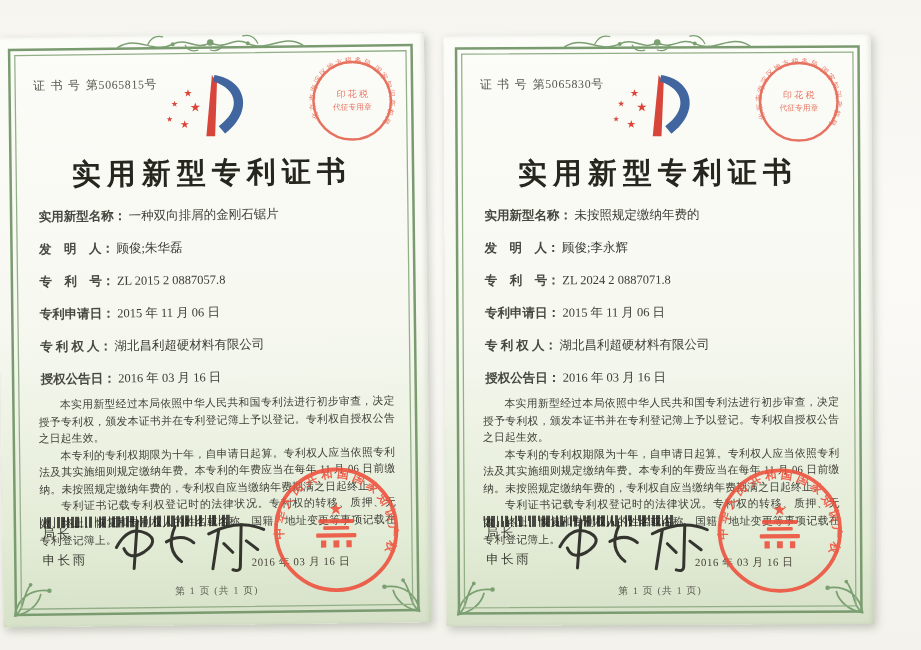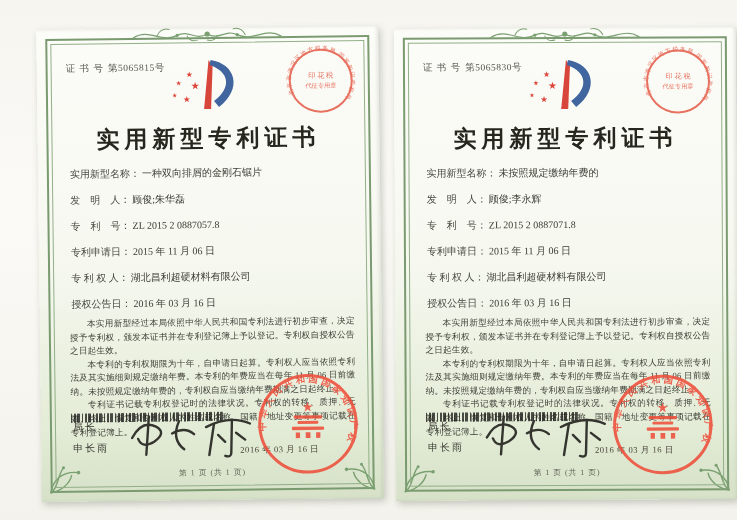--- a/index.html
+++ b/index.html
@@ -2,21 +2,21 @@
 <html><head>
 <meta charset="utf-8">
 <style>
   html,body{margin:0;padding:0;}
   body{
     width:737px;height:520px;overflow:hidden;
     background:linear-gradient(180deg,#f6f5f0 0%,#fbfaf6 40%,#f3f2ec 100%);
     font-family:"Liberation Serif","DejaVu Serif",serif;
   }
   .certs-row{
-    display:flex;gap:14px;justify-content:flex-end;
+    display:flex;gap:14px;justify-content:flex-start;
     padding-top:28px;
   }
   .cert{
     position:relative;width:342px;height:472px;flex:0 0 342px;
     background:linear-gradient(180deg,#fcfcf8 0%,#f6f8f0 50%,#e3ecd6 85%,#d6e1c8 100%);
     box-shadow:2px 3px 7px rgba(70,80,60,.28), inset -2px 0 3px rgba(120,130,110,.15);
   }
   .cert.left{transform:rotate(-0.7deg);}
   .cert.right{transform:rotate(-0.3deg);}
   .frame-outer{
@@ -40,21 +40,21 @@
   }
   .cert-no .num{margin-left:4px;letter-spacing:0.5px;}
   .duty-stamp{position:absolute;right:5px;top:1px;width:76px;height:76px;opacity:.85;}
   .logo{position:absolute;left:50%;transform:translateX(-50%);top:12px;width:84px;height:62px;}
   .cert-title{
     position:absolute;top:80px;width:100%;text-align:center;
     font-size:23px;font-weight:700;letter-spacing:5px;color:#26261f;white-space:nowrap;
   }
   .fields{position:absolute;top:124px;left:17px;right:10px;}
   .field{margin-bottom:14px;font-size:10px;color:#3c3d35;white-space:nowrap;line-height:1.2;}
-  .field .lbl{color:#474840;}
+  .field .lbl{color:#474840;font-weight:bold;}
   .field .val{margin-left:2px;}
   .paras{position:absolute;top:273px;left:15px;right:12px;}
   .paras p{
     margin:0;font-size:8.6px;line-height:1.58;color:#3e3f37;
     text-align:justify;text-indent:2em;letter-spacing:.2px;
   }
   .barcode{
     position:absolute;left:15px;bottom:64px;width:152px;height:9px;opacity:.78;
     background:repeating-linear-gradient(90deg,
       #1c1c1a 0 1px,transparent 1px 3px,
@@ -258,21 +258,21 @@
         <div class="cert-title">实用新型专利证书</div>
 
         <div class="fields">
           <div class="field">
             <span class="lbl">实用新型名称：</span><span class="val">未按照规定缴纳年费的</span>
           </div>
           <div class="field">
             <span class="lbl">发　明　人：</span><span class="val">顾俊;李永辉</span>
           </div>
           <div class="field">
-            <span class="lbl">专　利　号：</span><span class="val">ZL 2015 2 0887071.8</span>
+            <span class="lbl">专　利　号：</span><span class="val">ZL 2024 2 0887071.8</span>
           </div>
           <div class="field">
             <span class="lbl">专利申请日：</span><span class="val">2015 年 11 月 06 日</span>
           </div>
           <div class="field">
             <span class="lbl">专 利 权 人：</span><span class="val">湖北昌利超硬材料有限公司</span>
           </div>
           <div class="field">
             <span class="lbl">授权公告日：</span><span class="val">2016 年 03 月 16 日</span>
           </div>

